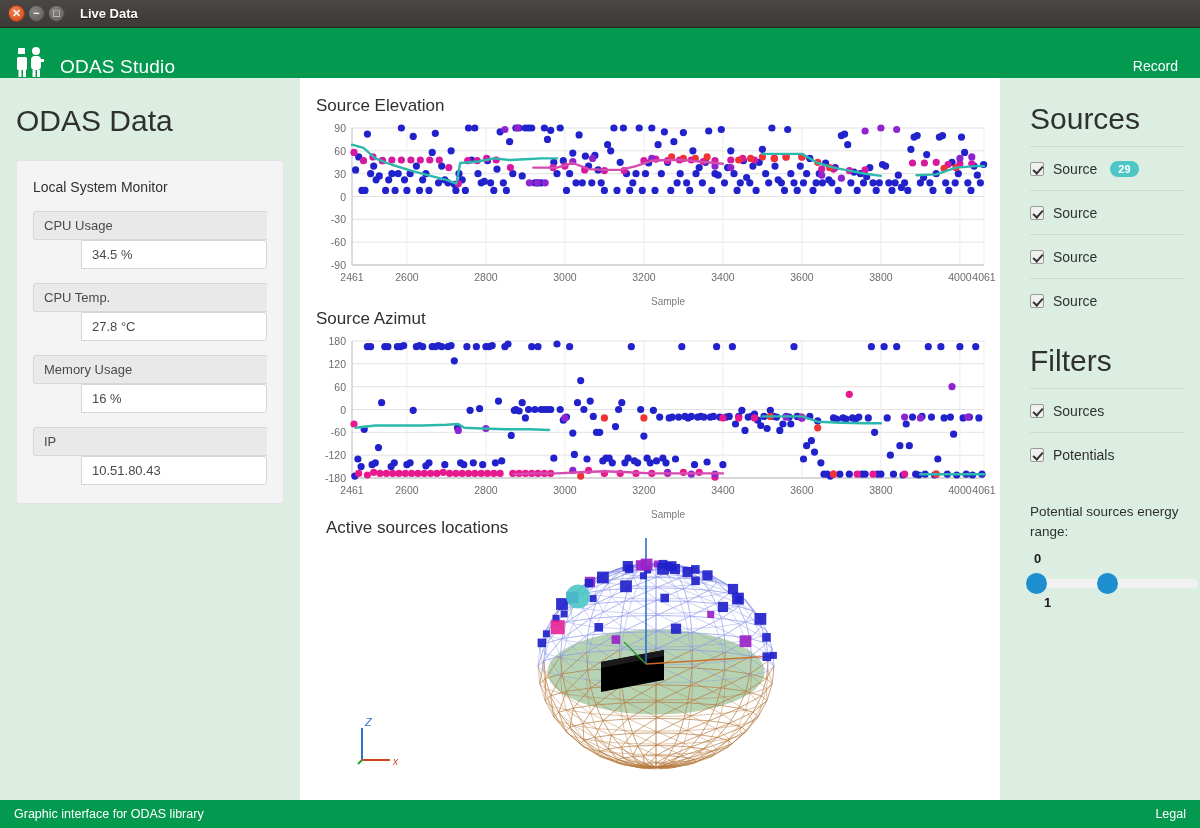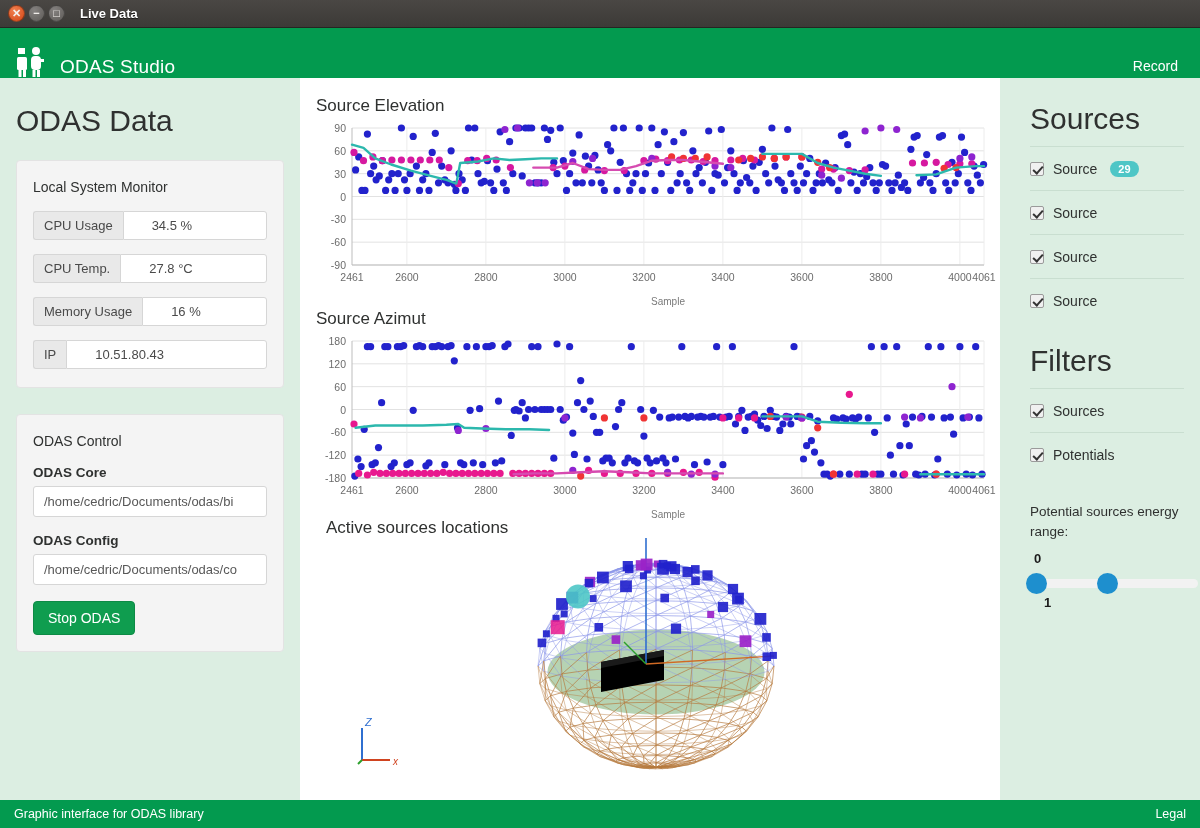--- a/index.html
+++ b/index.html
@@ -98,39 +98,40 @@
     background: #f4f4f4;
     border: 1px solid #e3e3e3;
     border-radius: 4px;
     padding: 18px 16px 16px 16px;
     margin-bottom: 26px;
   }
   .card-title {
     font-size: 14px; font-weight: 400; color: #2f3130;
     margin: 0 0 16px 0;
   }
-  .ig { display: flex; margin-bottom: 14px; }
+  .ig { display: flex; margin-bottom: 14px; flex-direction: column; }
   .ig-label {
     background: #e9e9e9;
     border: 1px solid #d6d6d6;
     border-right: none;
     border-radius: 3px 0 0 3px;
     padding: 6px 10px;
     font-size: 13px;
     color: #4a4a4a;
     white-space: nowrap;
   }
   .ig-value {
     flex: 1 1 auto;
     background: #ffffff;
     border: 1px solid #d6d6d6;
     border-radius: 0 3px 3px 0;
-    padding: 6px 28px;
+    padding: 6px 10px;
     font-size: 13px;
     color: #4a4a4a;
+    margin-left: 48px;
   }
   .field-label {
     font-size: 13.5px; font-weight: bold; color: #2f3130;
     margin-bottom: 6px;
   }
   .text-input {
     width: 100%;
     background: #ffffff;
     border: 1px solid #d6d6d6;
     border-radius: 3px;
@@ -284,31 +285,20 @@
       <div class="ig">
         <div class="ig-label">Memory Usage</div>
         <div class="ig-value">16 %</div>
       </div>
       <div class="ig" style="margin-bottom:2px;justify-content:center;">
         <div class="ig-label">IP</div>
         <div class="ig-value">10.51.80.43</div>
       </div>
     </div>
 
-    <div class="card">
-      <div class="card-title">ODAS Control</div>
-
-      <div class="field-label">ODAS Core</div>
-      <input class="text-input" type="text" value="/home/cedric/Documents/odas/bi" style="">
-
-      <div class="field-label">ODAS Config</div>
-      <input class="text-input" type="text" value="/home/cedric/Documents/odas/co" style="">
-
-      <button id="stop-odas-button">Stop ODAS</button>
-    </div>
   </div>
 
   <div id="center-panel">
 
     <div class="chart-block" style="position:absolute; left:16px; top:18px;">
       <div class="chart-title">Source Elevation</div>
       <svg id="chart-elevation" class="plot-svg" width="680" height="195">
           <line x1="36" y1="12" x2="668" y2="12" stroke="#e2e2e2" stroke-width="1"></line>
           <text x="30" y="16" text-anchor="end" font-size="10.5" fill="#6c6c6c" font-family="&quot;Liberation Sans&quot;, sans-serif">90</text>
           <line x1="36" y1="34.83333333333333" x2="668" y2="34.83333333333333" stroke="#e2e2e2" stroke-width="1"></line>

